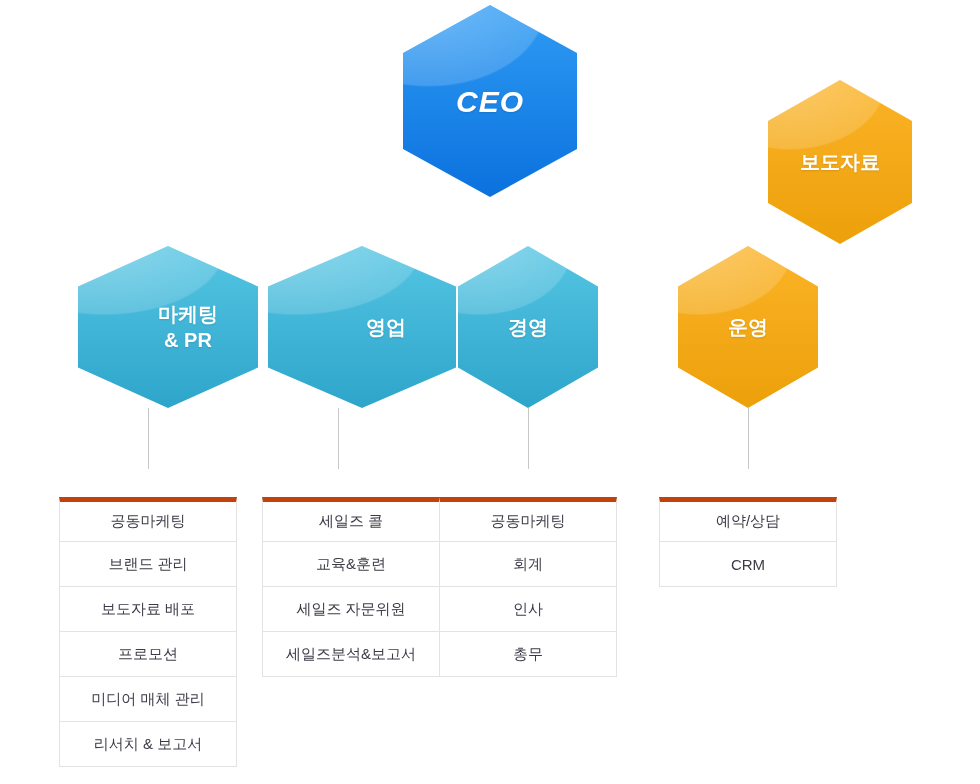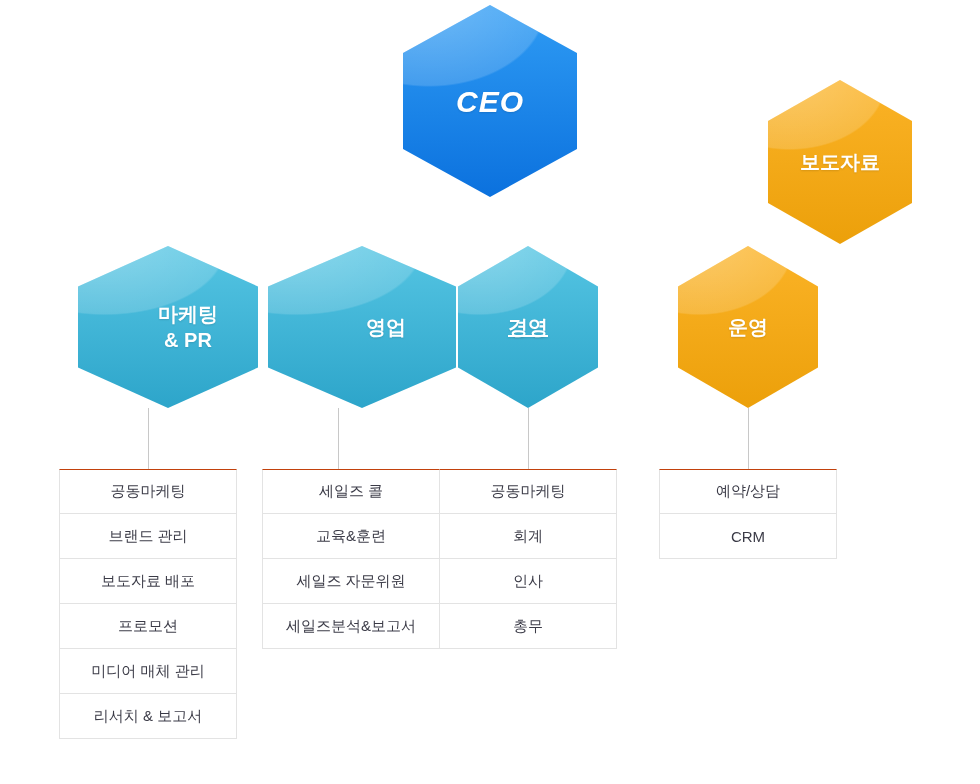--- a/index.html
+++ b/index.html
@@ -26,21 +26,21 @@
   .hex-blue  {background:linear-gradient(180deg,#2f9cf4 0%,#0b71de 100%);}
   .hex-cyan  {background:linear-gradient(180deg,#55c5e3 0%,#2da5ca 100%);}
   .hex-orange{background:linear-gradient(180deg,#fbb327 0%,#eca00a 100%);}
 
   .ceo{left:403px;top:5px;width:174px;height:192px;font-size:30px;font-style:italic;letter-spacing:1px;}
   .advisor{left:768px;top:80px;width:144px;height:164px;font-size:20px;}
 
   .dept{top:246px;width:140px;height:162px;font-size:20px;}
   .dept-0{left:78px;padding-left:40px;}
   .dept-1{left:268px;padding-left:48px;}
-  .dept-2{left:458px;text-decoration:underline;}
+  .dept-2{left:458px;}
   .dept-3{left:678px;}
 
   
   .vline{position:absolute;top:408px;height:61px;width:1px;background:#c8c8c8;}
   .vline-0{left:148px;}
   .vline-1{left:338px;}
   .vline-2{left:528px;}
   .vline-3{left:748px;}
 
   
@@ -48,21 +48,21 @@
   .col-0{left:59px;}
   .col-1{left:262px;border-radius:29px;}
   .col-2{left:439px;}
   .col-3{left:659px;}
   .box{
     box-sizing:border-box;height:45px;background:#ffffff;
     border:1px solid #e3e3e3;border-top:none;
     display:flex;align-items:center;justify-content:center;
     font-size:15px;color:#3b3b47;
   }
-  .col .box:first-child{border-top:1px solid #c2410c;}
+  .col .box:first-child{border-top:5px solid #c2410c;margin-top:28px;}
 </style>
 </head>
 <body>
 
 <div class="canvas">
 
   <div class="hex hex-blue ceo">
     <span class="hex-label">CEO</span>
   </div>
 

